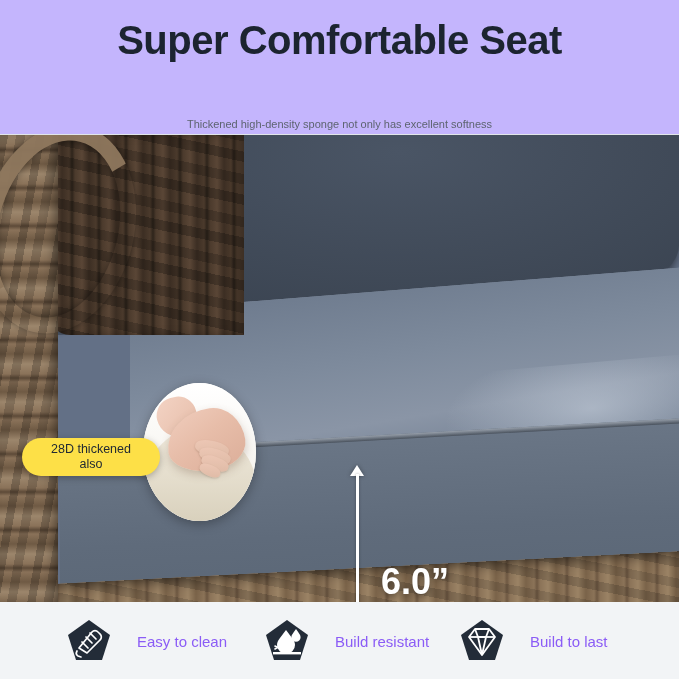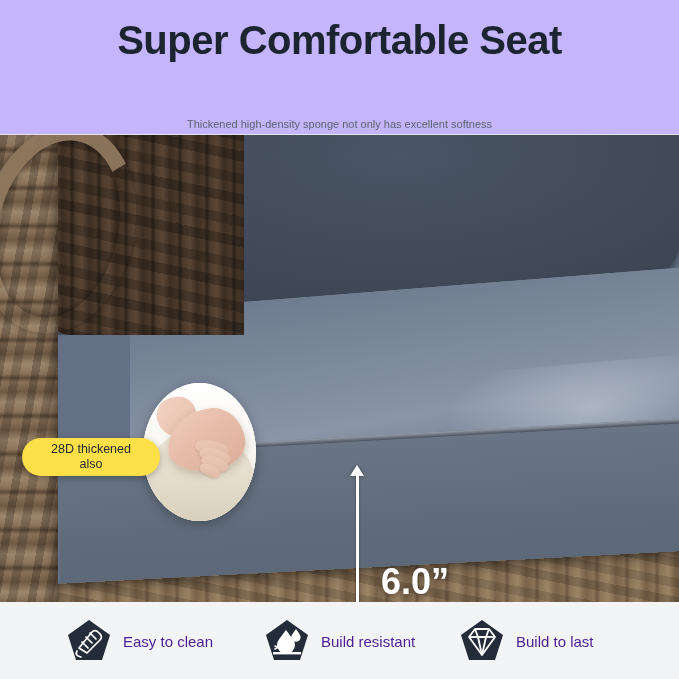--- a/index.html
+++ b/index.html
@@ -181,21 +181,21 @@
 
   
   .footer{position:absolute;left:0;top:602px;width:679px;height:77px;background:#f2f4f6;
           display:flex;align-items:center;}
   .feature{display:flex;align-items:center;position:absolute;}
   .f-clean{left:66px;top:618px;}
   .f-water{left:264px;top:618px;}
   .f-build{left:459px;top:618px;}
   .badge{width:46px;height:46px;position:relative;flex:0 0 46px;}
   .badge svg{display:block;width:46px;height:46px;}
-  .feature-label{margin-left:11px;font-size:15px;color:#4c1d95;white-space:nowrap;}
+  .feature-label{margin-left:25px;font-size:15px;color:#8b5cf6;white-space:nowrap;}
 
   .divider-top{position:absolute;left:0;top:134px;width:679px;height:1px;background:#e2e6ea;}
 </style>
 </head>
 <body>
 
 <div class="page">
 
   <div class="header">
     <h1 class="title">Super Comfortable Seat</h1>

